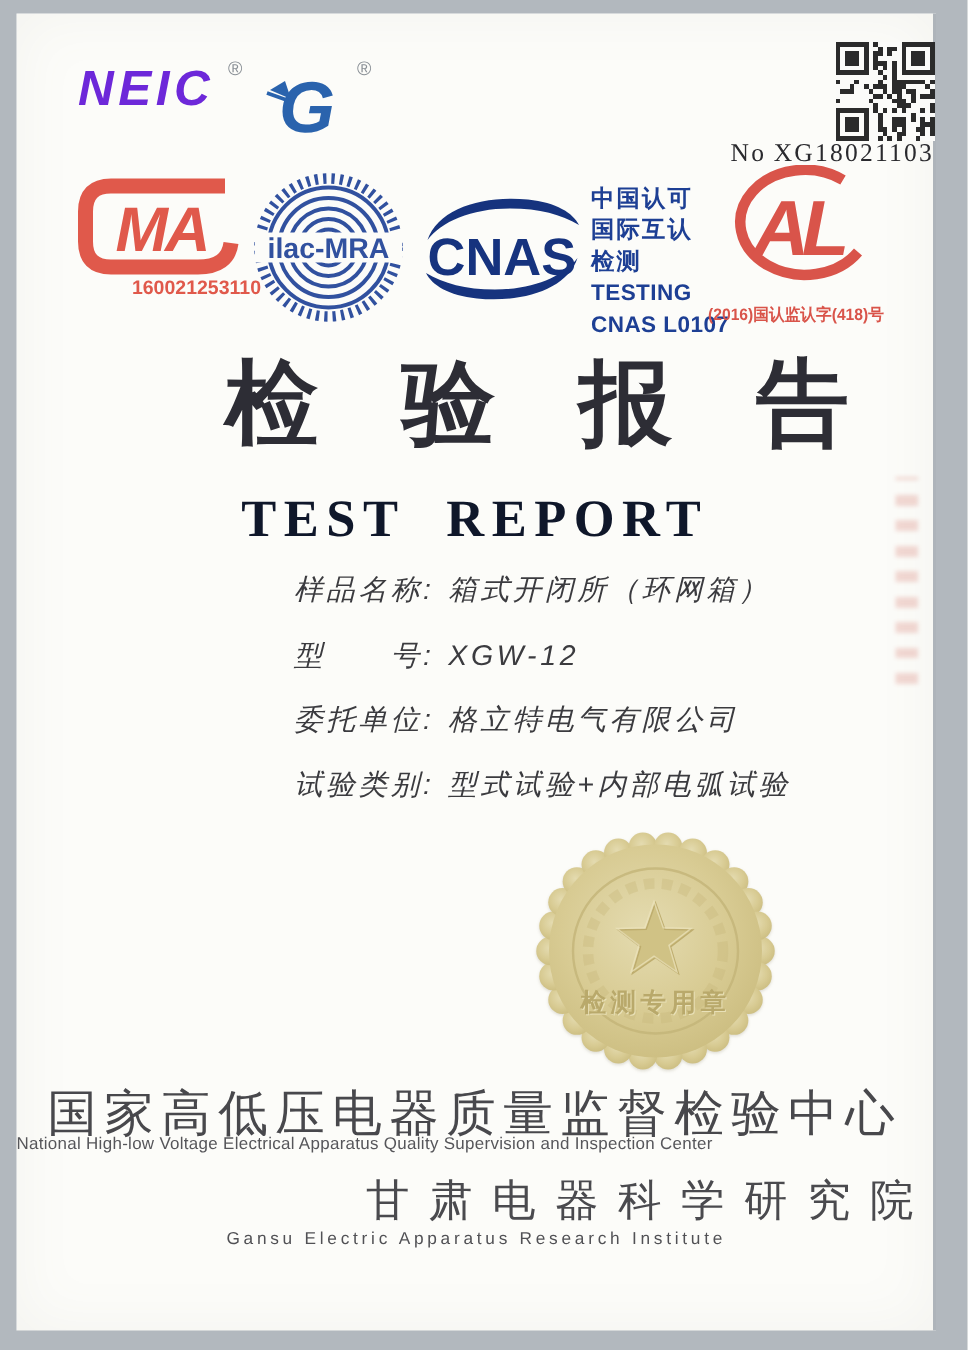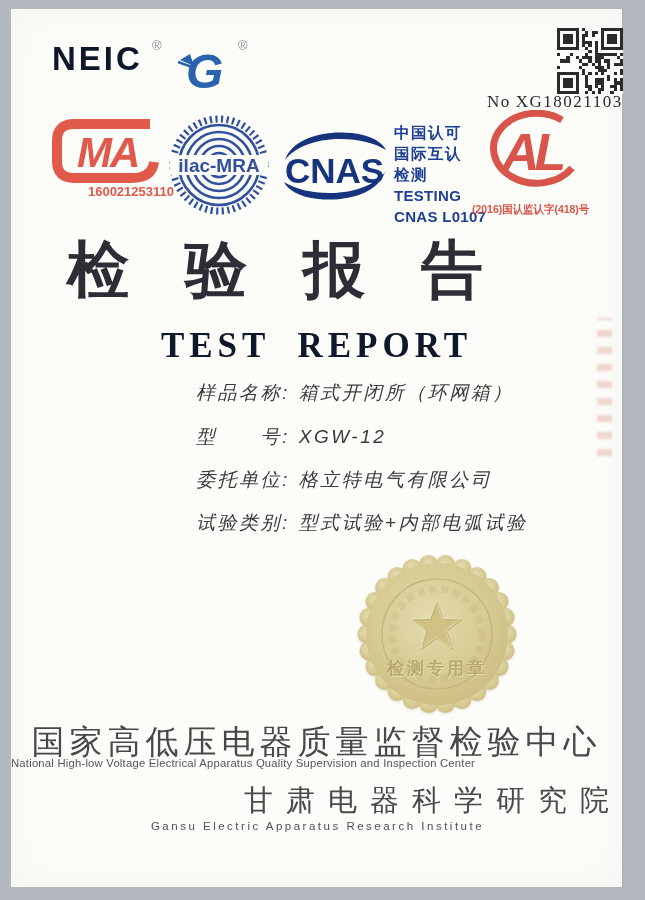--- a/index.html
+++ b/index.html
@@ -11,22 +11,22 @@
   .page{
     position:absolute;left:11px;top:9px;width:611px;height:878px;
     background:#fcfcf9;
     border-right:2px solid #aeb4ba;
     box-shadow:inset 0 0 40px rgba(130,128,115,.07);
   }
   .abs{position:absolute;}
 
   
   .neic{
-    left:52px;top:42px;font-size:33px;font-weight:800;
-    color:#0f172a;letter-spacing:3px;line-height:1;
+    left:52px;top:42px;font-size:33px;font-weight:800;font-style:italic;
+    color:#6d28d9;letter-spacing:3px;line-height:1;
   }
   .rmark{font-size:13px;color:#8a9096;font-style:normal;font-weight:400;}
   .rmark.neic-r{position:absolute;left:152px;top:38px;}
   .rmark.g-r{position:absolute;left:238px;top:38px;}
   .glogo{left:176px;top:40px;width:62px;height:60px;}
 
   
   .qr{left:556px;top:28px;width:68px;height:66px;}
   .report-no{
     left:487px;top:92px;width:137px;overflow:hidden;white-space:nowrap;
@@ -43,21 +43,21 @@
   .cnas-svg{left:278px;top:128px;width:114px;height:76px;}
   .cnas-lines{left:394px;top:122px;width:110px;color:#1d3f94;}
   .cnas-lines .zh{font-size:15.5px;font-weight:700;line-height:21px;letter-spacing:1.5px;}
   .cnas-lines .en{font-size:15px;font-weight:800;line-height:21px;letter-spacing:.3px;}
   .al-svg{left:480px;top:110px;width:108px;height:90px;}
   .al-caption{left:472px;top:202px;width:130px;font-size:11px;font-weight:700;
     color:#d9544a;letter-spacing:0;transform:scaleX(.95);transform-origin:left;}
 
   
   .title-zh{
-    left:11px;top:234px;width:611px;box-sizing:border-box;text-align:left;
+    left:11px;top:234px;width:611px;box-sizing:border-box;text-align:right;
     font-size:62px;font-weight:600;color:#2d2d35;
     letter-spacing:56px;padding-left:56px;white-space:nowrap;line-height:1.15;
   }
   .title-en{
     left:11px;top:326px;width:611px;text-align:center;
     font-family:"Liberation Serif","DejaVu Serif",serif;
     font-size:35px;font-weight:700;color:#0f172a;
     letter-spacing:5px;word-spacing:14px;
   }
 

